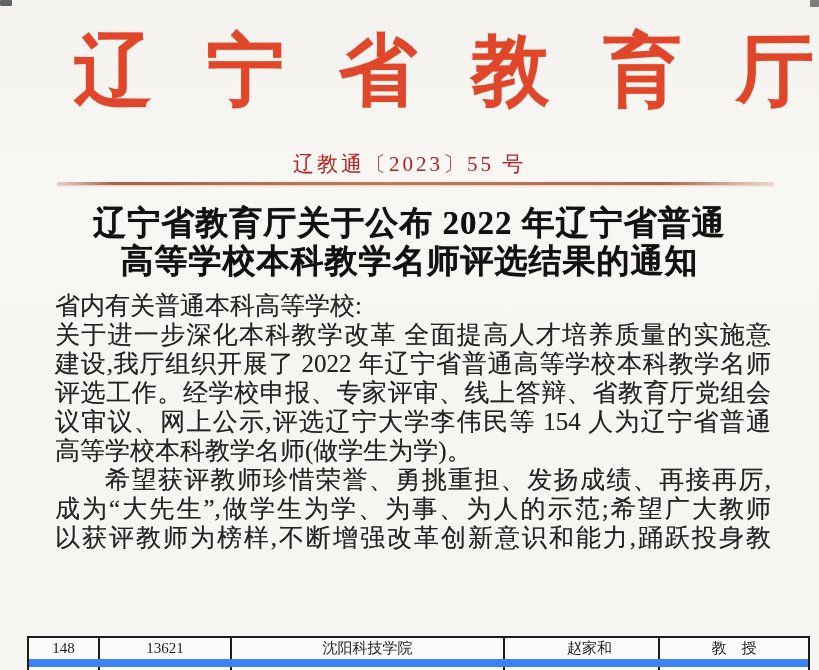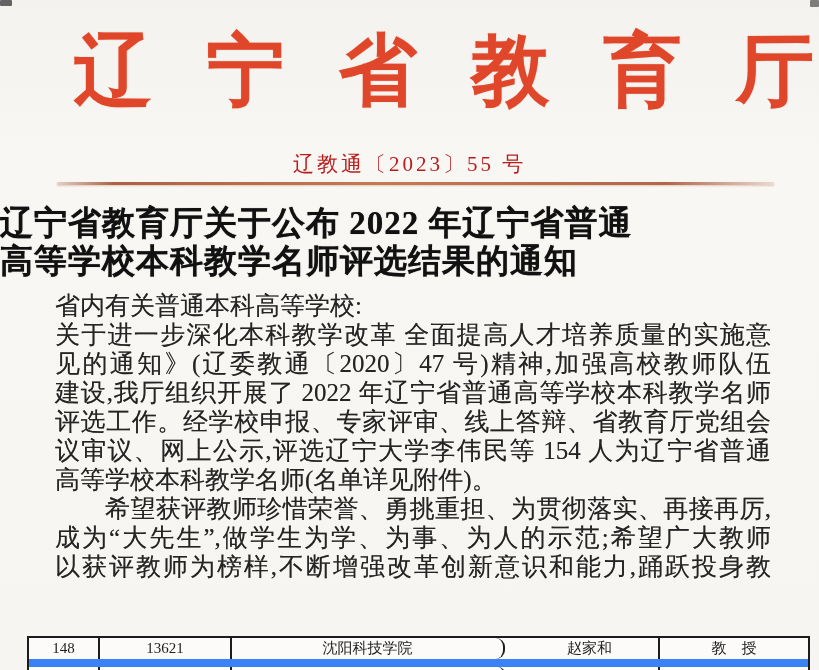--- a/index.html
+++ b/index.html
@@ -54,21 +54,21 @@
       rgba(158, 90, 60, .25), #a96246 8%, #c47a52 45%, #b0664a 85%, rgba(178, 104, 70, .2));
     border-radius: 2px;
     box-shadow: 0 1px 2px rgba(190, 110, 70, .35);
   }
 
   
   .title {
     position: absolute;
     left: 0; top: 204px;
     width: 100%;
-    text-align: left;
+    text-align: center;
     font-size: 33px;
     font-weight: 700;
     line-height: 38px;
     letter-spacing: 1px;
     color: #111;
     text-shadow: 0 0 .7px rgba(0,0,0,.7);
   }
   .title .t-line { display: block; }
 
   
@@ -109,21 +109,21 @@
     align-items: center;
     justify-content: center;
     font-size: 15px;
     color: #1e1e1e;
     overflow: hidden;
     white-space: nowrap;
   }
   .t-cell:last-child { border-right: none; }
   .c0 { flex: 0 0 71px; }
   .c1 { flex: 0 0 132px; }
-  .c2 { flex: 0 0 273px; border-radius: 9px; }
+  .c2 { flex: 0 0 273px; }
   .c3 { flex: 0 0 155px; padding-left: 16px; }
   .c4 { flex: 1; }
   .t-row.stub .t-cell { background: #fdfdfc; }
 </style>
 </head>
 <body>
 
 <div class="artifact tl"></div>
 <div class="artifact tr"></div>
 
@@ -141,26 +141,25 @@
 <div class="red-rule"></div>
 
 <h1 class="title">
   <span class="t-line">辽宁省教育厅关于公布 2022 年辽宁省普通</span>
   <span class="t-line">高等学校本科教学名师评选结果的通知</span>
 </h1>
 
 <div class="body-text">
   <div class="b-line end">省内有关普通本科高等学校:</div>
   <div class="b-line justified">关于进一步深化本科教学改革 全面提高人才培养质量的实施意</div>
-  <div class="b-line justified">见的通知》(辽委教通〔2020〕47 号)精神,加强高校教师队伍</div>
   <div class="b-line justified">建设,我厅组织开展了 2022 年辽宁省普通高等学校本科教学名师</div>
   <div class="b-line justified">评选工作。经学校申报、专家评审、线上答辩、省教育厅党组会</div>
   <div class="b-line justified">议审议、网上公示,评选辽宁大学李伟民等 154 人为辽宁省普通</div>
-  <div class="b-line end">高等学校本科教学名师(名单详见附件)。</div>
-  <div class="b-line justified indent">希望获评教师珍惜荣誉、勇挑重担、为贯彻落实、再接再厉,</div>
+  <div class="b-line end">高等学校本科教学名师(做学生为学)。</div>
+  <div class="b-line justified indent">希望获评教师珍惜荣誉、勇挑重担、发扬成绩、再接再厉,</div>
   <div class="b-line justified">成为“大先生”,做学生为学、为事、为人的示范;希望广大教师</div>
   <div class="b-line justified">以获评教师为榜样,不断增强改革创新意识和能力,踊跃投身教</div>
 </div>
 
 <div class="attach-table">
   <div class="t-row main">
     <div class="t-cell c0">148</div>
     <div class="t-cell c1">13621</div>
     <div class="t-cell c2">沈阳科技学院</div>
     <div class="t-cell c3">赵家和</div>

